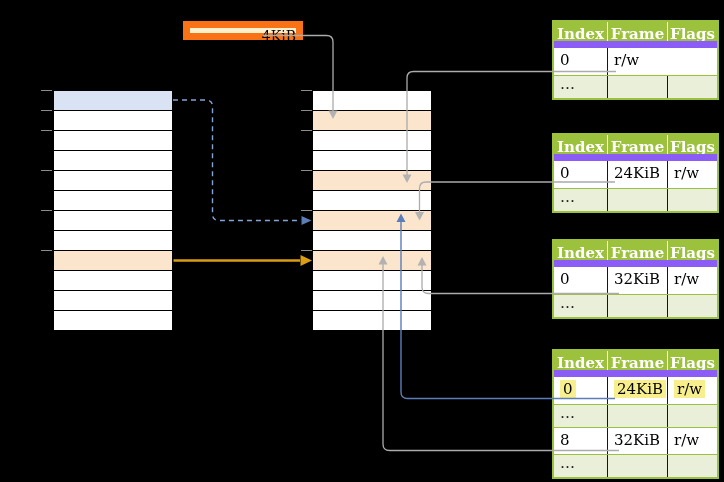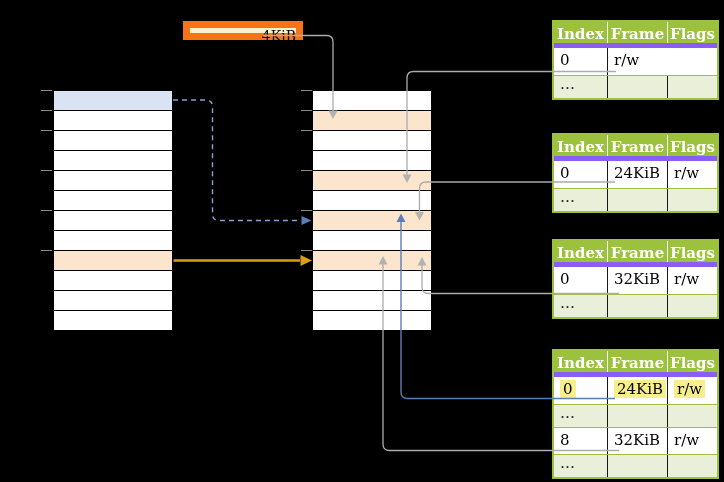--- a/index.html
+++ b/index.html
@@ -26,21 +26,21 @@
   .mrow.orange{background:#fce5cd}
   
   .tick{position:absolute;width:11px;height:1px;background:#8c8c8c}
   
   .ptable{
     position:absolute;left:552px;width:167px;
     border:2px solid #9cc13c;box-sizing:border-box;background:#fff;
   }
   .trow{display:grid;grid-template-columns:54px 60px 49px;box-sizing:border-box}
   .trow .tc{box-sizing:border-box;overflow:hidden;white-space:nowrap}
-  .thead{height:26px;background:#9cc13c;border-bottom:5px solid #8b5cf6}
+  .thead{height:26px;background:#9cc13c;border-bottom:7px solid #8b5cf6}
   .thead .tc{color:#fff;font-weight:bold;text-align:center;font-size:15px;line-height:25px;border-right:1px solid #fff}
   .thead .tc:last-child{border-right:none}
   .tdata{height:27px}
   .tdata .tc{font-size:15px;line-height:25px;padding-left:6px;border-right:1px solid #161616;color:#000}
   .tdata .tc:last-child{border-right:none}
   .tdots{height:23px;background:#e9efd8}
   .tdots .tc{font-size:15px;line-height:16px;padding-left:6px;border-right:1px solid #161616;color:#222}
   .tdots .tc:last-child{border-right:none}
   .sep{border-top:1px solid #9cc13c}
   .hl{background:#f7ee8e;padding:0 3px}

